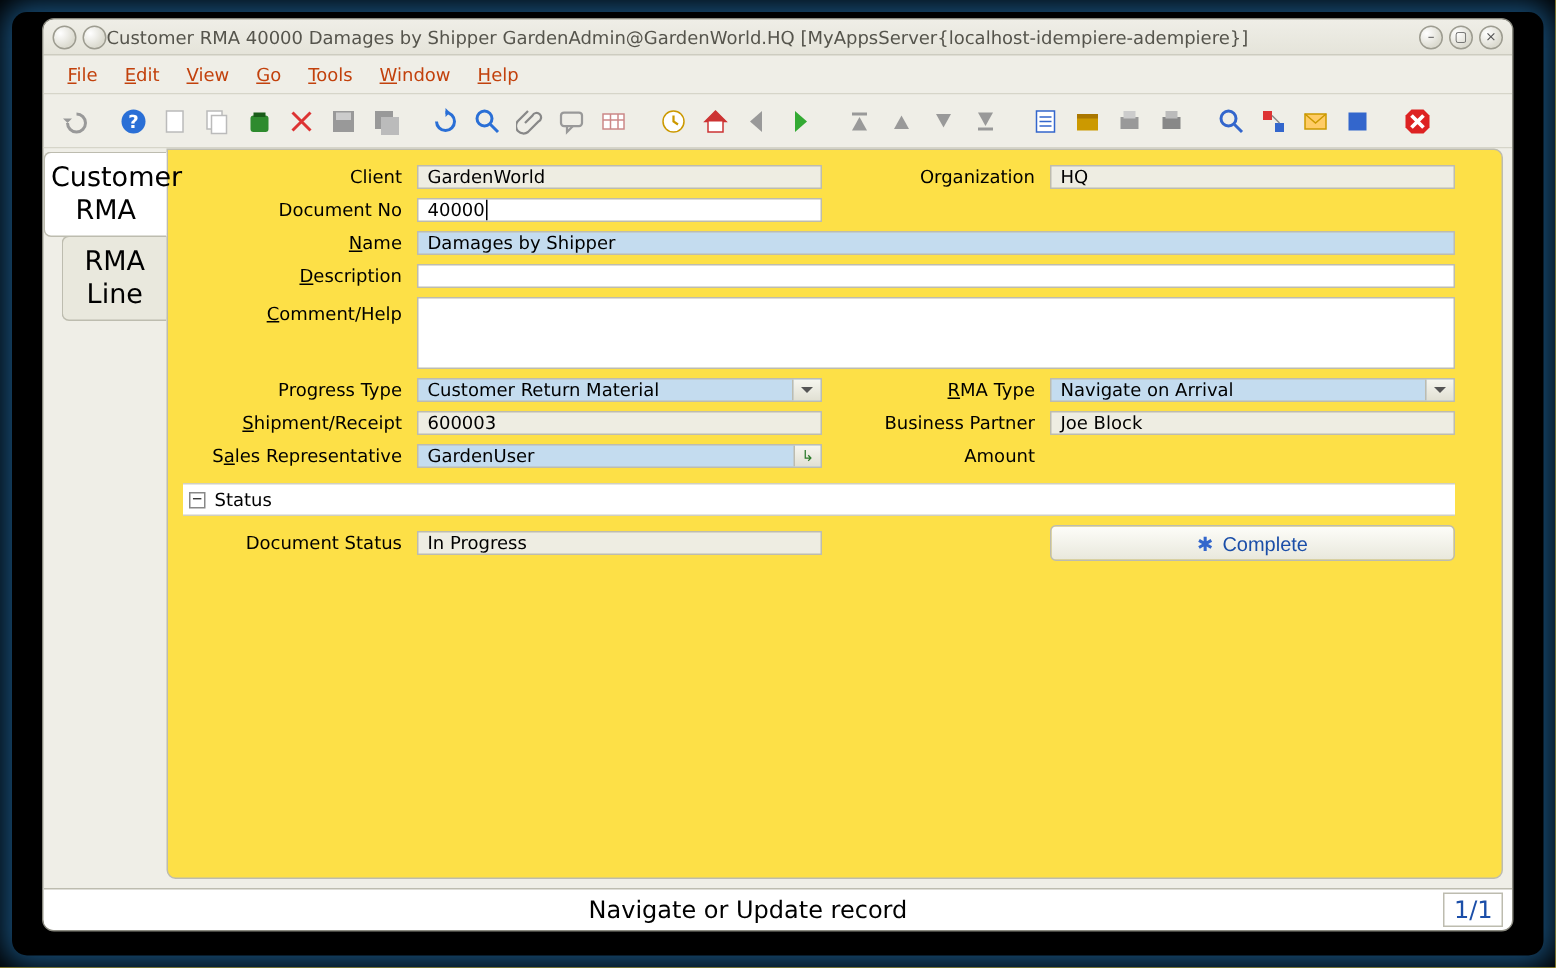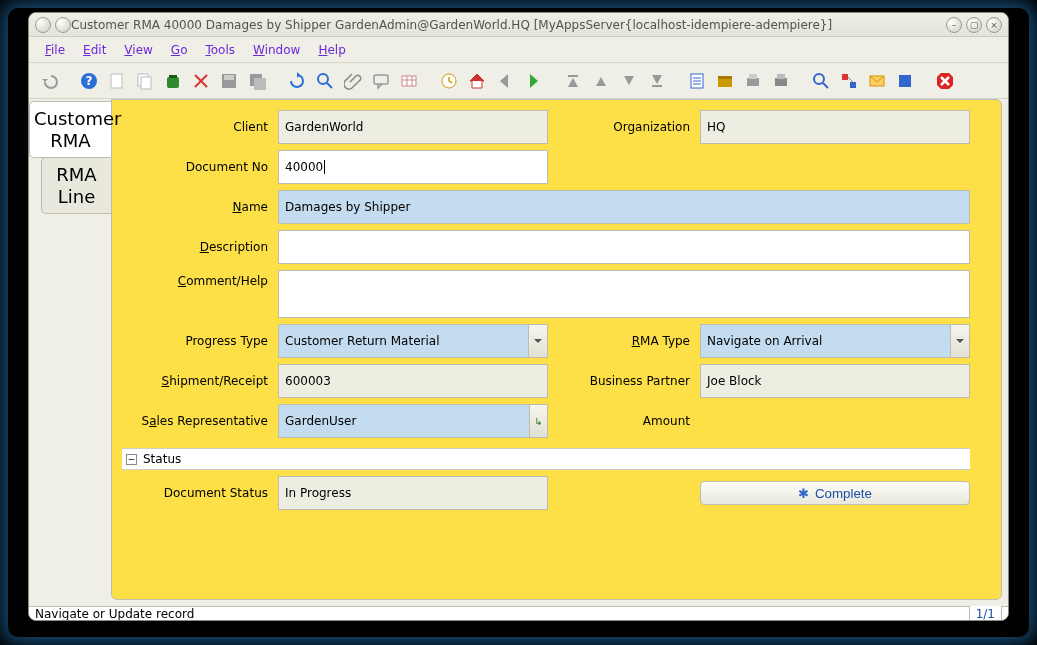--- a/index.html
+++ b/index.html
@@ -58,21 +58,21 @@
     height: 26px;
     display: flex;
     align-items: center;
     gap: 2px;
     padding: 0 8px;
     border-bottom: 1px solid #d6d5c9;
     background: #efeee7;
   }
   .menubar span {
     padding: 3px 8px;
-    color: #6d28d9;
+    color: #c2410c;
     text-align: right;
   }
   .menubar span u { text-decoration: underline; }
   .toolbar {
     height: 36px;
     display: flex;
     align-items: center;
     padding: 0 8px;
     gap: 4px;
     background: #efeee7;
@@ -136,21 +136,21 @@
     row-gap: 6px;
     align-items: center;
   }
   .lbl {
     text-align: right;
     padding-right: 4px;
     color: #000;
     white-space: nowrap;
   }
   .fld {
-    height: 34px;
+    height: 16px;
     border: 1px solid #bdbcaf;
     background: #eeede2;
     padding: 2px 6px;
     display: flex;
     align-items: center;
     width: 100%;
     overflow: hidden;
   }
   .fld.white { background: #fff; }
   .fld.blue { background: #c4dcef; }
@@ -221,27 +221,28 @@
     display: flex;
     align-items: center;
     justify-content: center;
     gap: 6px;
     color: #1b4ea8;
     border-radius: 4px;
     width: 100%;
   }
   .complete-btn .gear { color: #3366cc; font-size: 13px; }
   .statusbar {
-    height: 14px;
+    height: 28px;
     border-top: 1px solid #bdbcaf;
     display: flex;
     align-items: center;
     padding: 0 6px;
     background: #fff;
-    font-size: 12px;
+    font-size: 16px;
+    text-align: center;
   }
   .statusbar .sb-left { flex: 1; }
   .statusbar .sb-right {
     border: 1px solid #bdbcaf;
     padding: 1px 6px;
     color: #1b4ea8;
     background: #fff;
   }
   u.mn { text-decoration: underline; }
   .caret {

